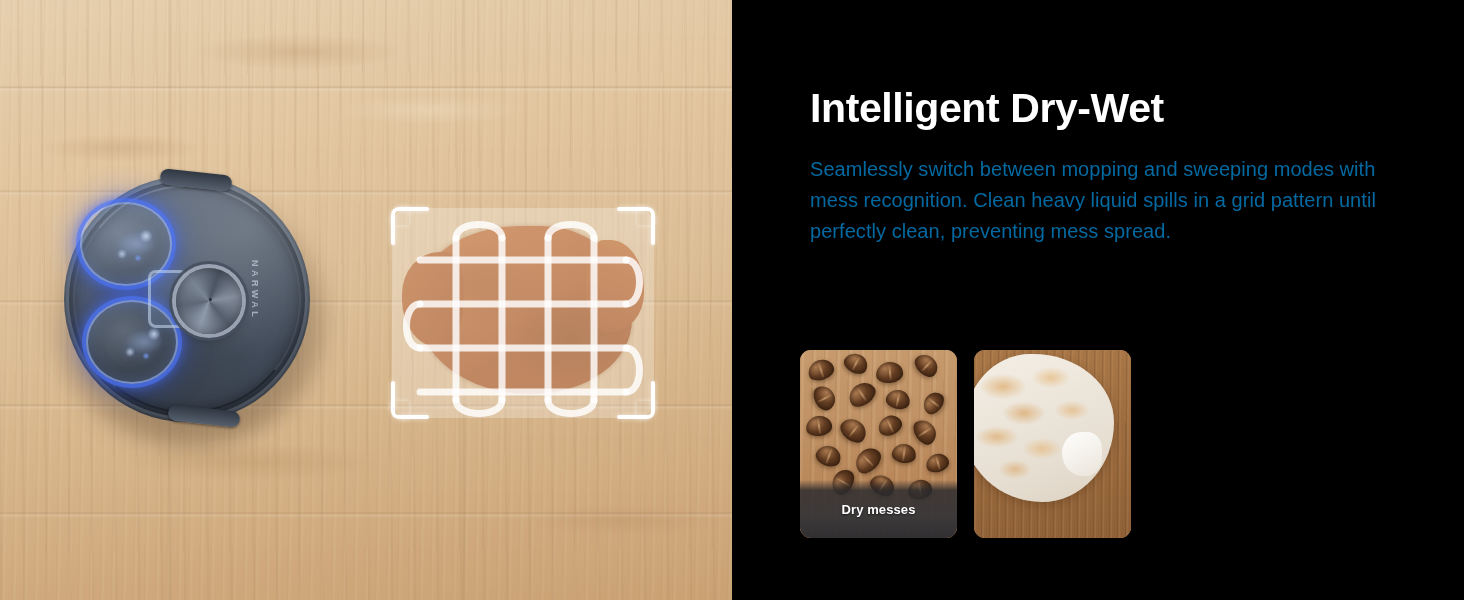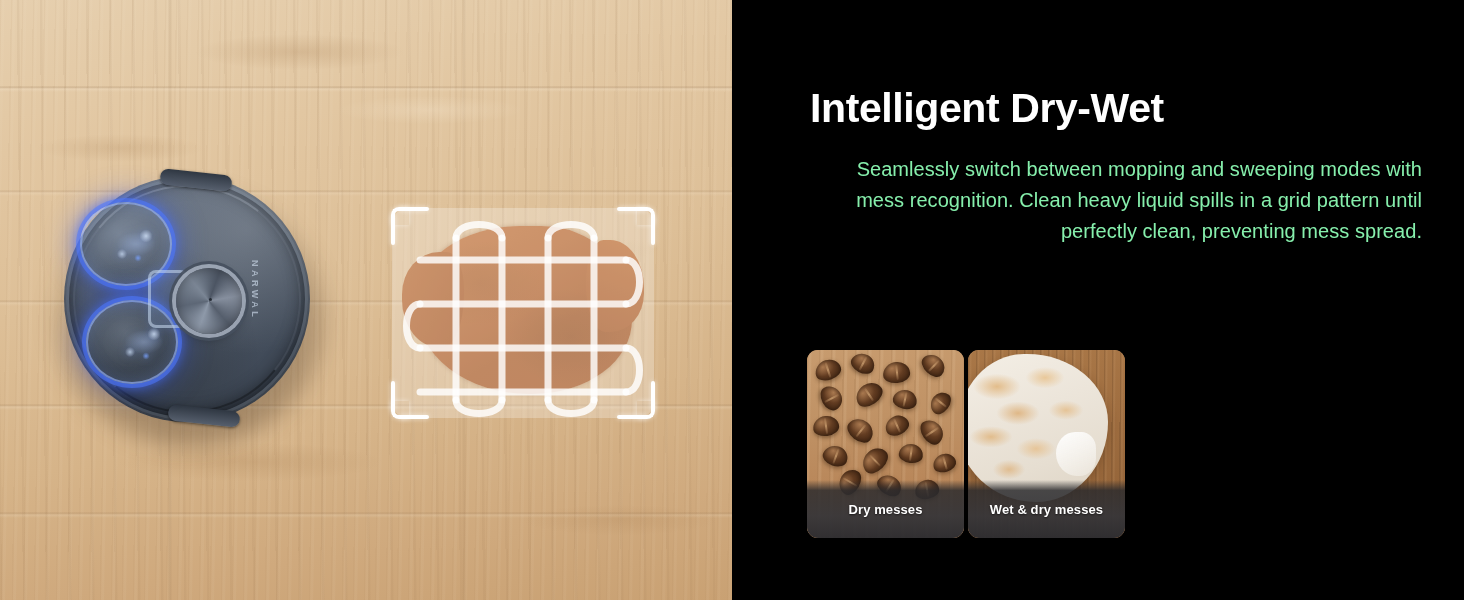--- a/index.html
+++ b/index.html
@@ -198,25 +198,25 @@
   .right-panel{
     position:absolute;left:732px;top:0;width:732px;height:426px;background:#000;border-radius:18px;
   }
   .copy{position:absolute;left:78px;top:84px;width:620px;}
   .headline{
     margin:0;color:#fff;font-size:41px;line-height:48px;font-weight:700;
     letter-spacing:-.4px;
   }
   .headline span{display:block;}
   .subcopy{
-    margin:0;padding-top:22px;color:#86efac;font-size:20px;line-height:31px;
-    font-weight:400;letter-spacing:.05px;max-width:612px;text-align:right;
-  }
-
-  .cards{position:absolute;left:75px;top:350px;display:flex;gap:4px;}
+    margin:0;padding-top:22px;color:#0369a1;font-size:20px;line-height:31px;
+    font-weight:400;letter-spacing:.05px;max-width:612px;
+  }
+
+  .cards{position:absolute;left:68px;top:350px;display:flex;gap:17px;}
   .card{
     position:relative;width:157px;height:188px;border-radius:11px;overflow:hidden;
     background:#b8> ;
   }
   .card{background:#b88a5e;}
   .card-img{position:absolute;inset:0;}
 
   
   .img-dry{
     background:
@@ -404,19 +404,18 @@
         </div>
         <div class="card-label">Dry messes</div>
       </div>
 
 
       <div class="card">
         <div class="card-img img-mixed">
           <span class="slop"></span>
           <span class="slop-gloss"></span>
         </div>
-        <div class="card-label">Wet &amp; dry messes</div>
       </div>
 
     </div>
   </div>
 
 </div>
 
 </body></html>

